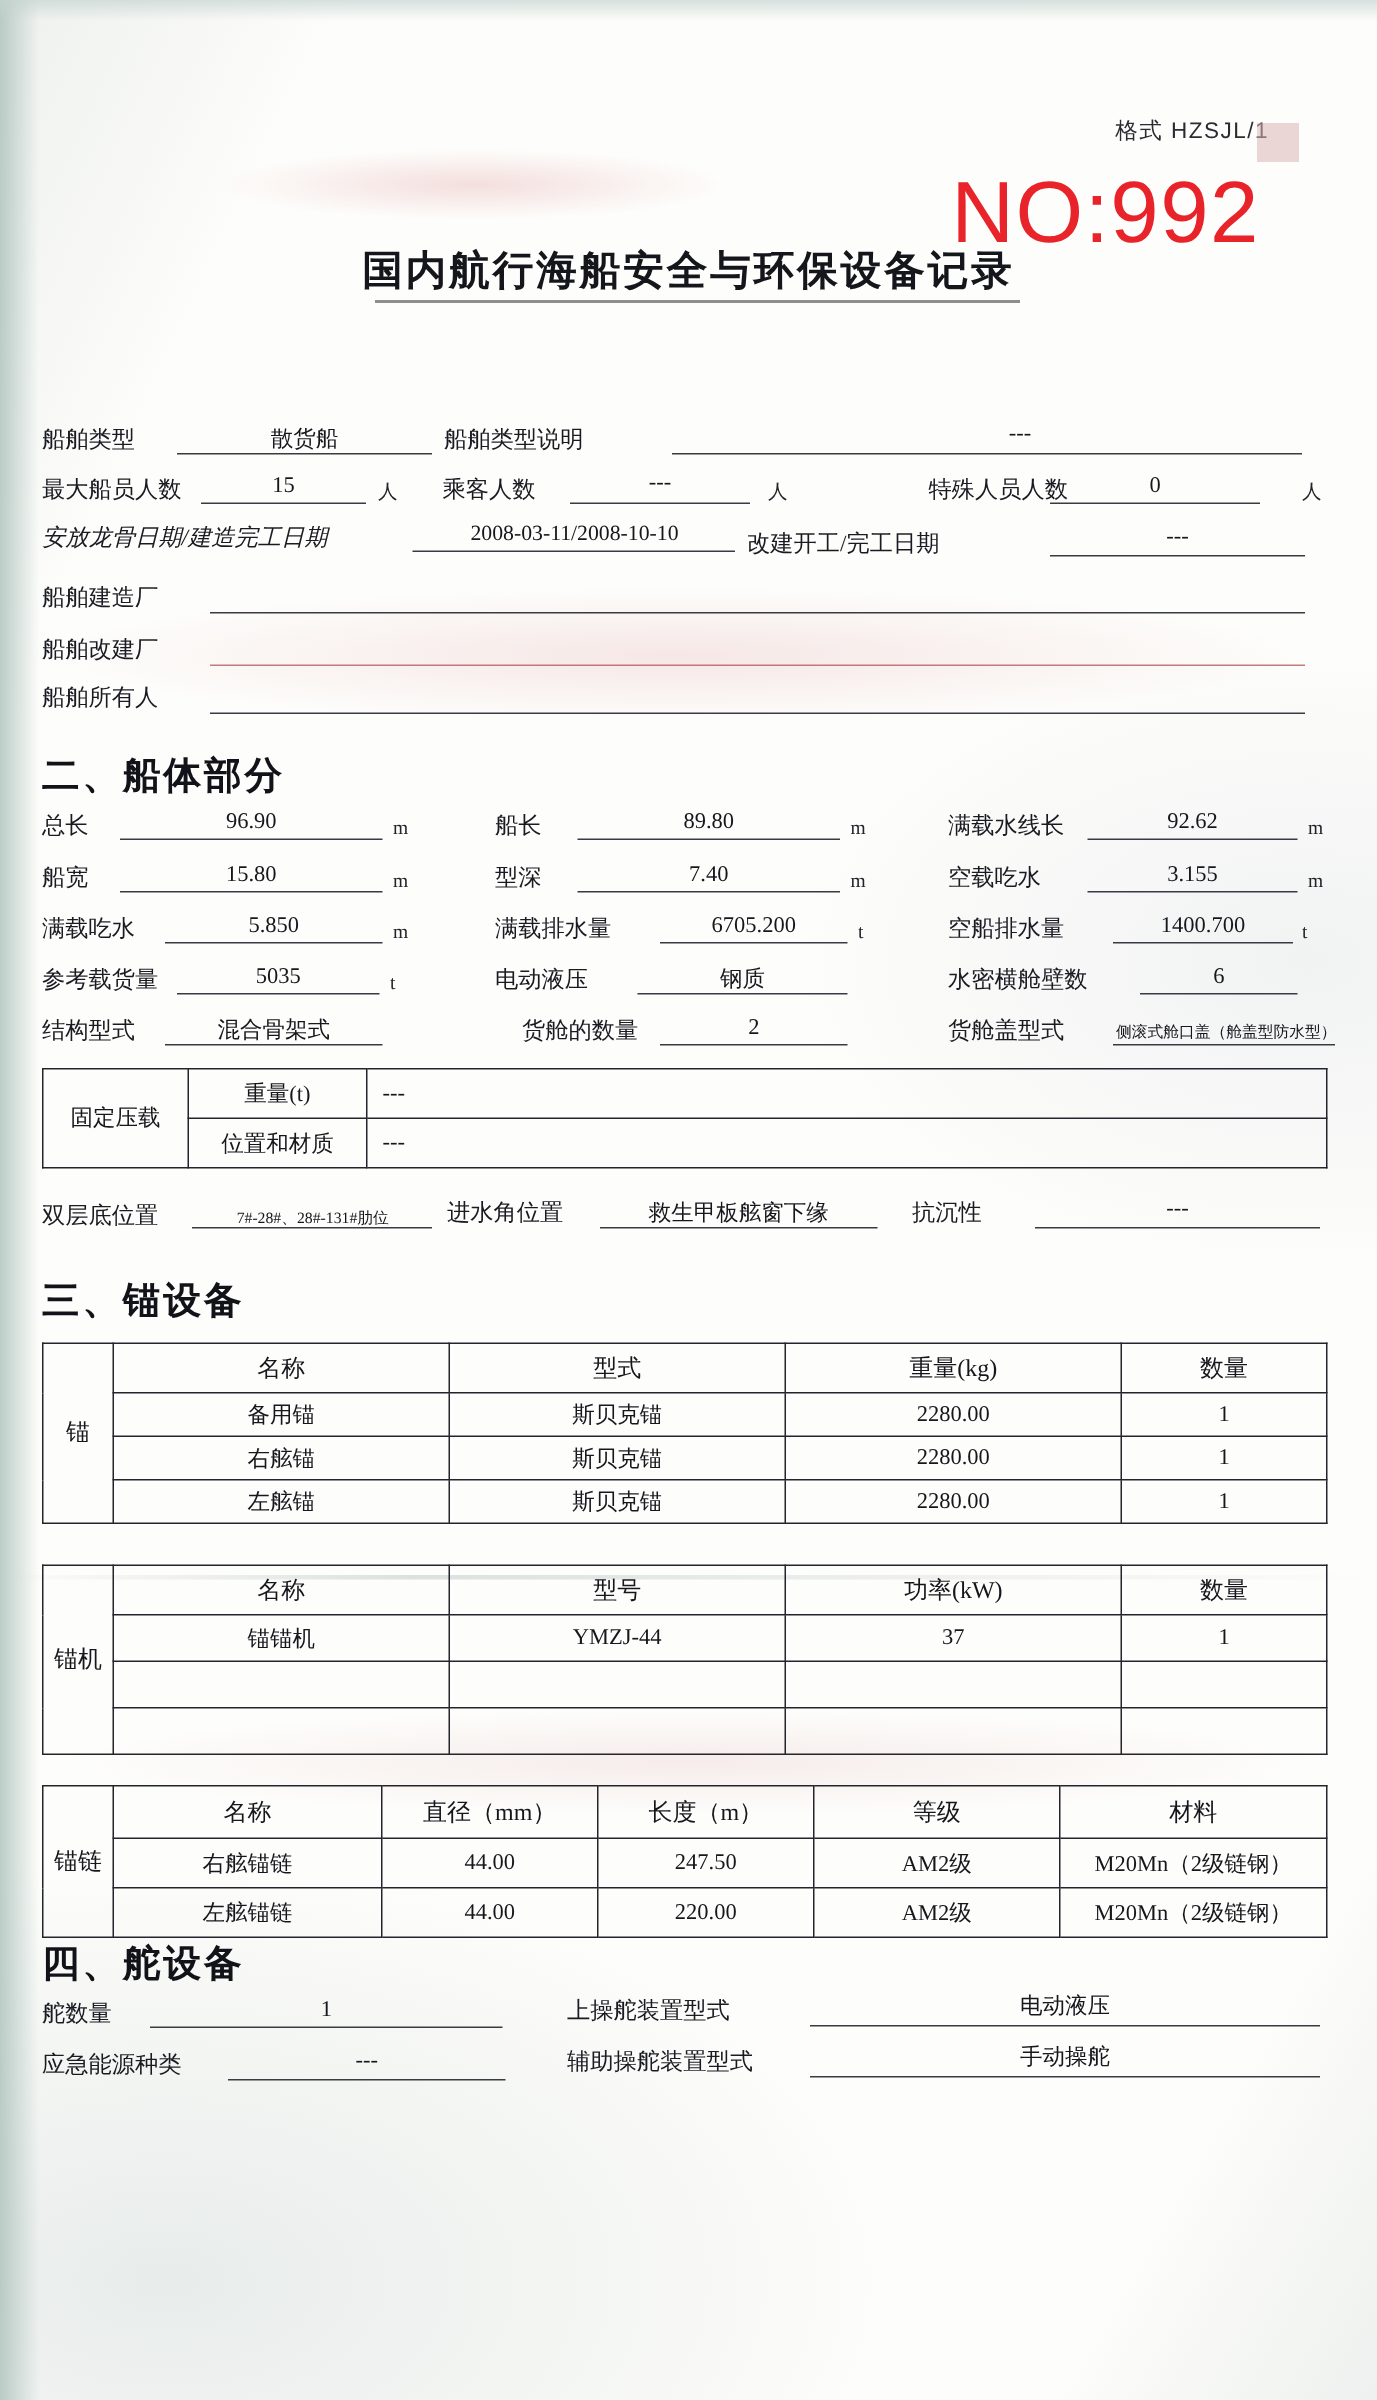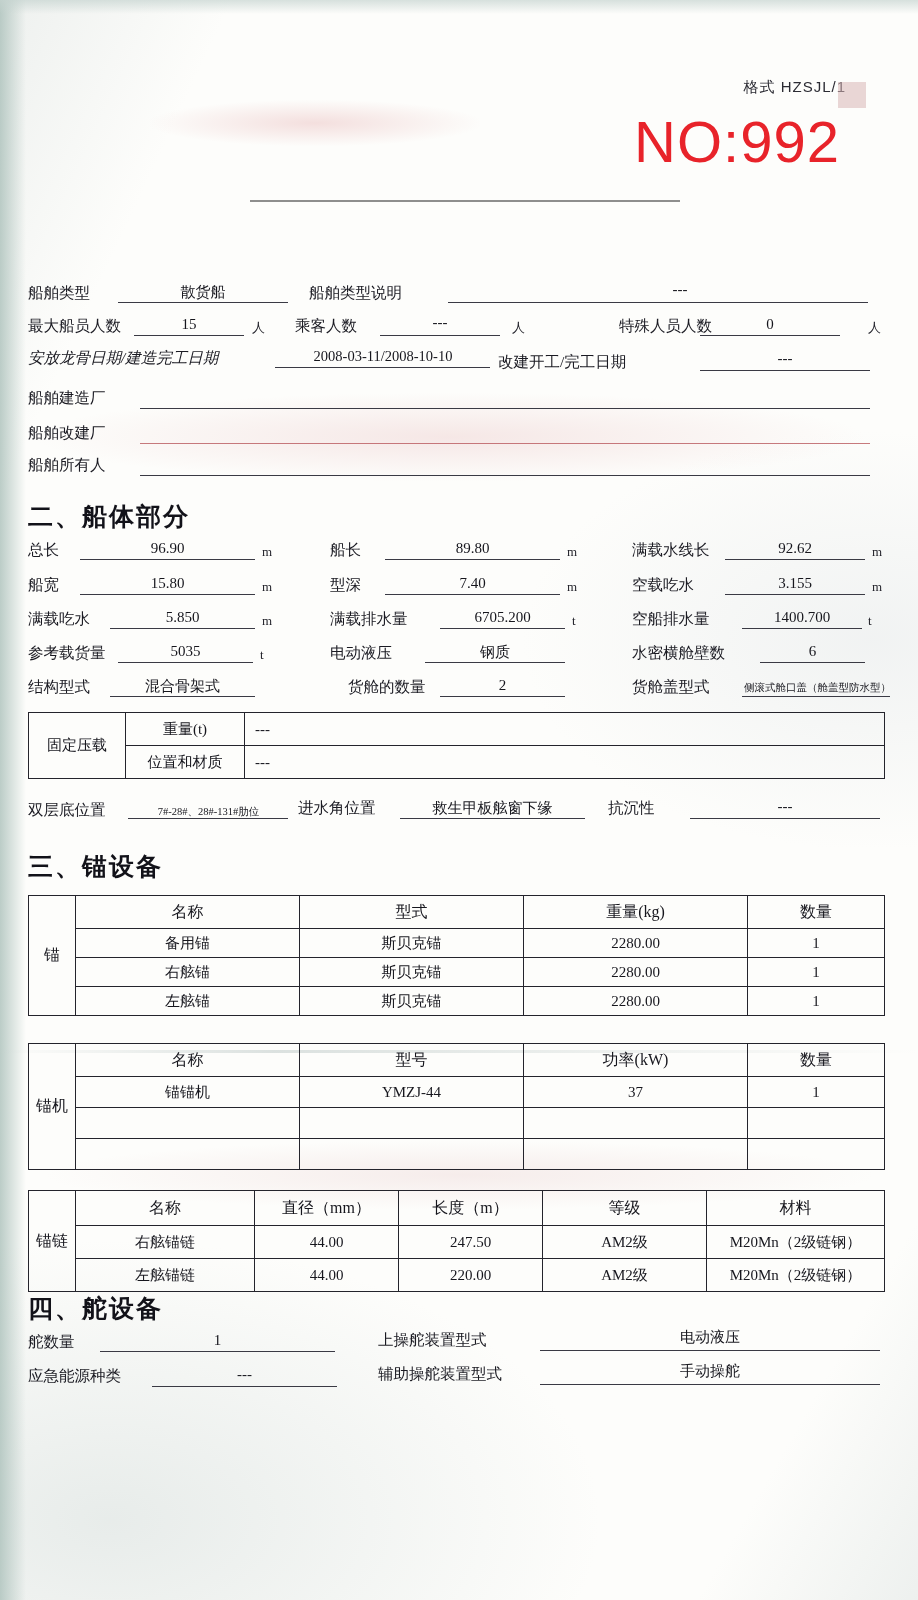--- a/index.html
+++ b/index.html
@@ -123,28 +123,29 @@
   <div class="edge-top"></div>
   <div class="smudge1"></div>
   <div class="smudge2"></div>
   <div class="smudge3"></div>
   <div class="fold"></div>
 
   <div class="formcode">格式 HZSJL/1</div>
   <div class="stamp-box"></div>
   <div class="no-stamp">NO:992</div>
 
+  <div class="doc-title">国内航行海船安全与环保设备记录</div>
   <div class="title-underline"></div>
 
 
   <div class="fld" style="left:28px; top:283px;">船舶类型</div>
   <div class="uline" style="left:118px; top:302px; width:170px;"></div>
   <div class="val" style="left:118px; top:283px; width:170px;">散货船</div>
 
-  <div class="fld" style="left:309px; top:283px;">船舶类型说明</div>
+  <div class="fld" style="left:296px; top:283px;">船舶类型说明</div>
   <div class="uline" style="left:448px; top:302px; width:420px;"></div>
   <div class="val" style="left:640px; top:281px; width:80px;">---</div>
 
   <div class="fld" style="left:28px; top:316px;">最大船员人数</div>
   <div class="uline" style="left:134px; top:335px; width:110px;"></div>
   <div class="val" style="left:134px; top:316px; width:110px;">15</div>
   <div class="unit" style="left:252px; top:319px;">人</div>
 
   <div class="fld" style="left:295px; top:316px;">乘客人数</div>
   <div class="uline" style="left:380px; top:335px; width:120px;"></div>

